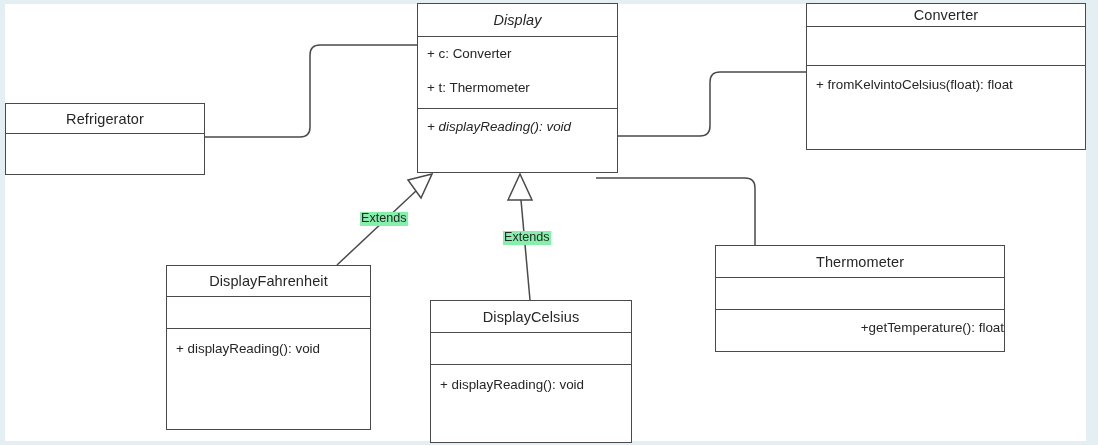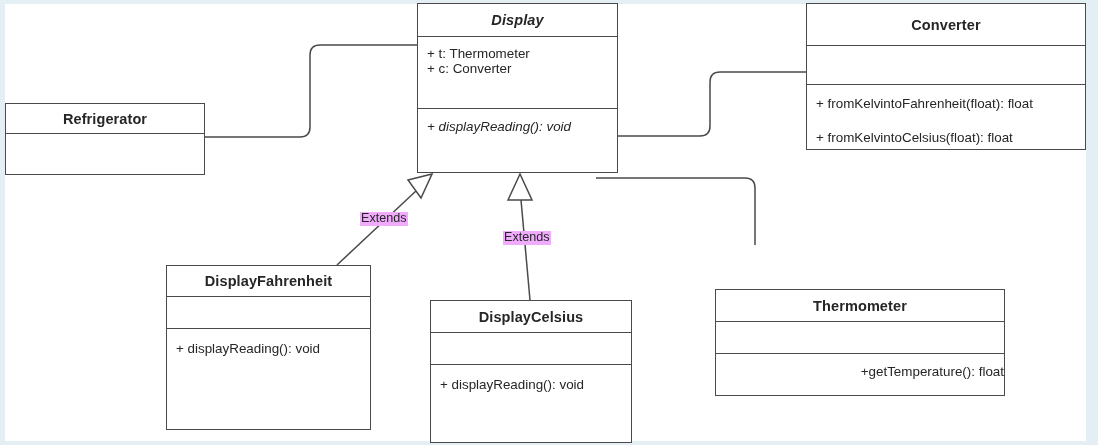--- a/index.html
+++ b/index.html
@@ -40,21 +40,21 @@
     position: absolute;
     box-sizing: border-box;
     background: #ffffff;
     border: 1.6px solid #4a4a4a;
     color: #1a1a1a;
   }
   .uml-title {
     box-sizing: border-box;
     text-align: right;
     font-size: 14.5px;
-    font-weight: bold;
+    font-weight: normal;
     color: #262626;
     border-bottom: 1.6px solid #4a4a4a;
     display: flex;
     align-items: center;
     justify-content: center;
     letter-spacing: 0.1px;
   }
   .uml-title.abstract {
     font-style: italic;
   }
@@ -90,21 +90,21 @@
   .arrow-head {
     fill: #ffffff;
     stroke: #4a4a4a;
     stroke-width: 1.5;
     stroke-linejoin: miter;
   }
   .edge-label {
     position: absolute;
     font-size: 12.6px;
     color: #262626;
-    background: #f0abfc;
+    background: #86efac;
     white-space: nowrap;
     padding: 0 1px;
     line-height: 1.1;
   }
 </style>
 </head>
 <body>
 
 <div id="canvas">
 
@@ -132,38 +132,37 @@
   <div class="edge-label" style="left:503px; top:231px;">Extends</div>
 
   <div class="uml-class" style="left:5px; top:103px; width:200px; height:72px;">
     <div class="uml-title" style="height:30px;">Refrigerator</div>
     <div class="uml-section" style="height:39px;"></div>
   </div>
 
   <div class="uml-class" style="left:417px; top:3px; width:201px; height:170px;">
     <div class="uml-title abstract" style="height:33px;">Display</div>
     <div class="uml-section bordered" style="height:72px; padding-top:10px;">
+      <div class="uml-row" style="margin-bottom:19px;">+ c: Converter</div>
       <div class="uml-row">+ t: Thermometer</div>
-      <div class="uml-row" style="margin-bottom:19px;">+ c: Converter</div>
     </div>
     <div class="uml-section" style="height:62px; padding-top:11px;">
       <div class="uml-row italic">+ displayReading(): void</div>
     </div>
   </div>
 
   <div class="uml-class" style="left:806px; top:3px; width:280px; height:147px;">
-    <div class="uml-title" style="height:42px;">Converter</div>
+    <div class="uml-title" style="height:23px;">Converter</div>
     <div class="uml-section bordered" style="height:39px;"></div>
     <div class="uml-section" style="height:74px; padding-top:12px;">
-      <div class="uml-row" style="margin-bottom:19px;">+ fromKelvintoFahrenheit(float): float</div>
       <div class="uml-row">+ fromKelvintoCelsius(float): float</div>
     </div>
   </div>
 
-  <div class="uml-class" style="left:715px; top:245px; width:290px; height:107px;margin-top:44px;">
+  <div class="uml-class" style="left:715px; top:245px; width:290px; height:107px;">
     <div class="uml-title" style="height:32px;">Thermometer</div>
     <div class="uml-section bordered" style="height:32px;"></div>
     <div class="uml-section" style="height:41px; padding-top:11px;text-align:right;">
       <div class="uml-row" style="padding-left:7px;">+getTemperature(): float</div>
     </div>
   </div>
 
   <div class="uml-class" style="left:166px; top:265px; width:205px; height:165px;">
     <div class="uml-title" style="height:31px;">DisplayFahrenheit</div>
     <div class="uml-section bordered" style="height:32px;"></div>

